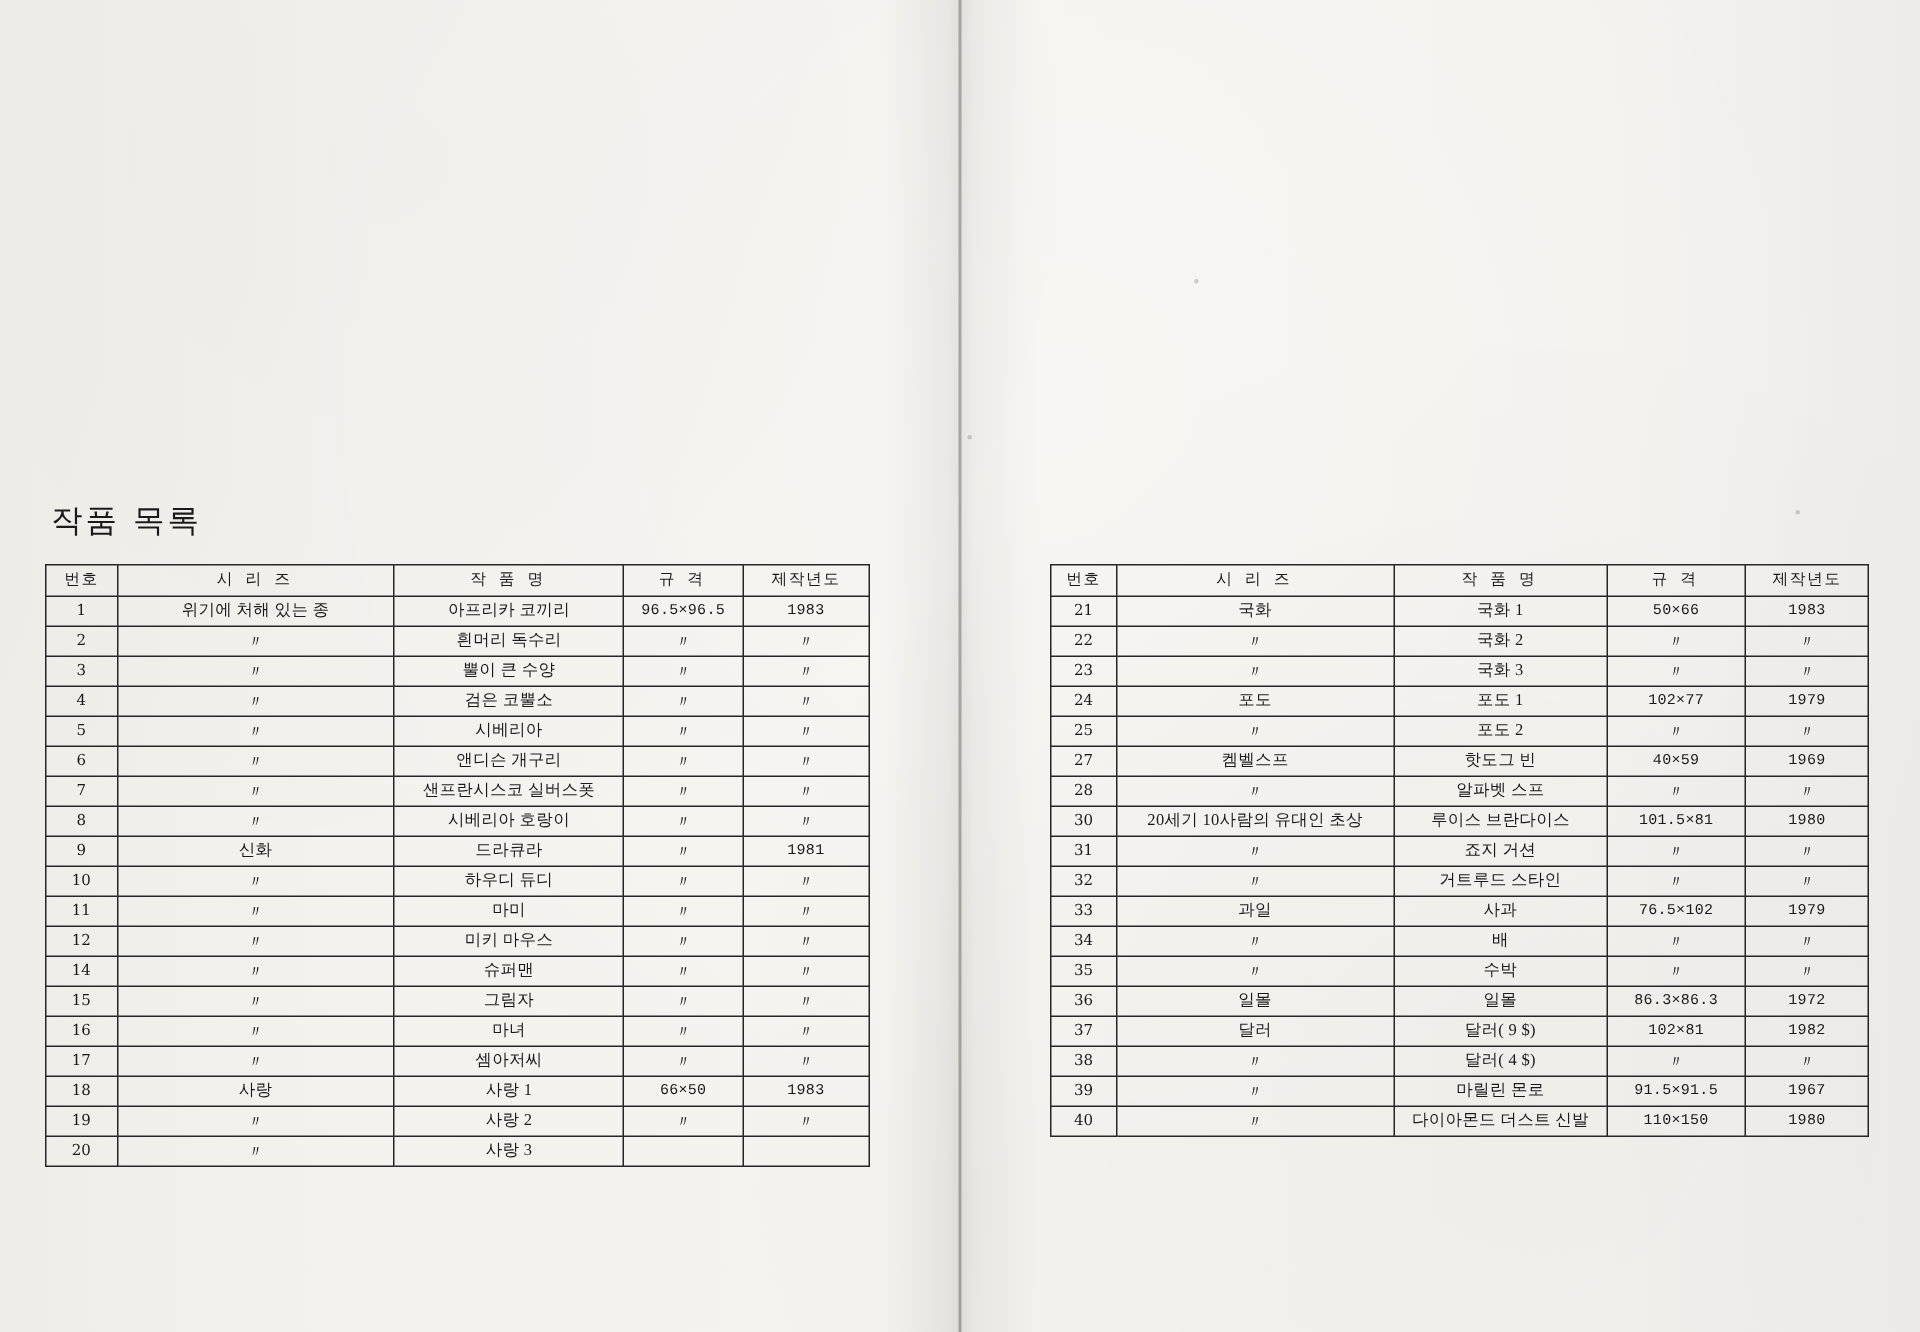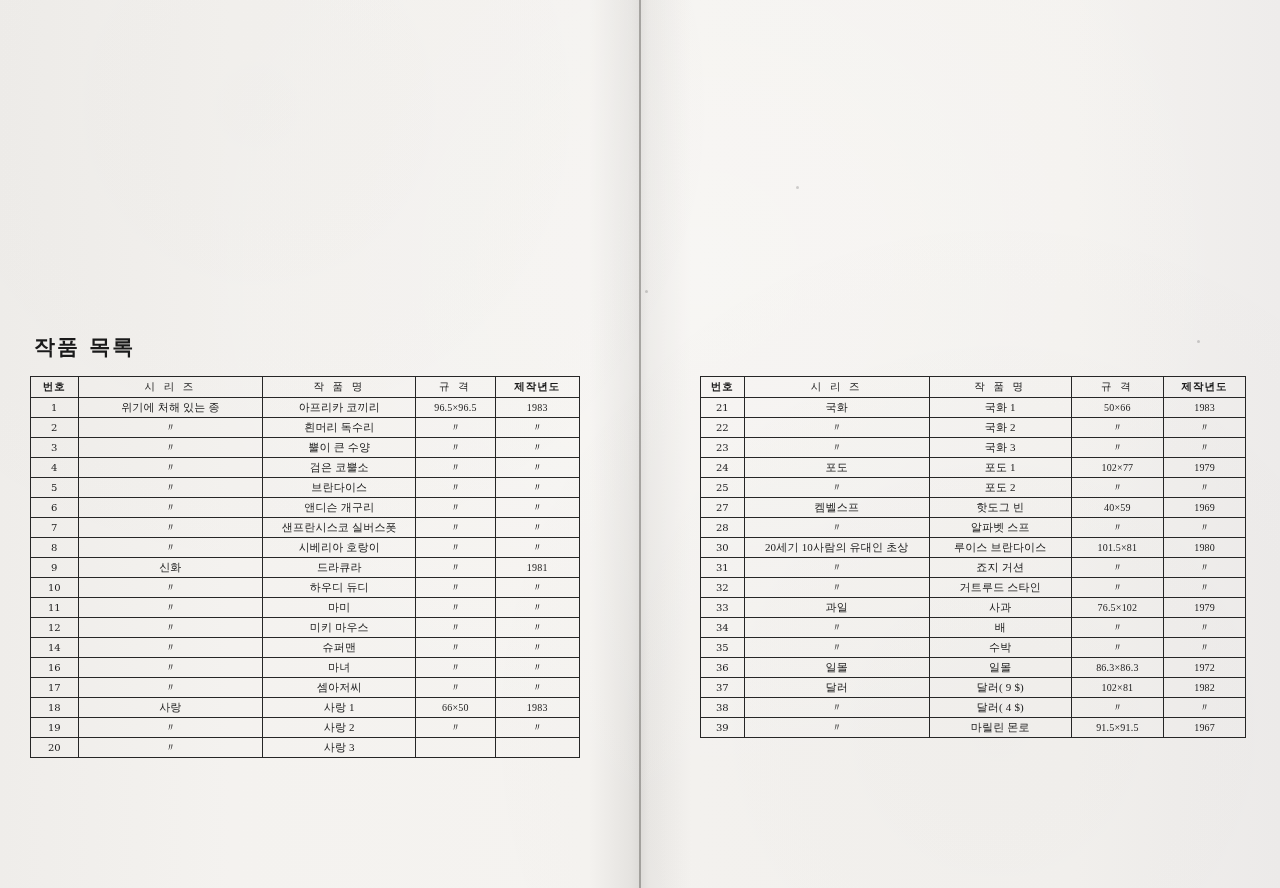--- a/index.html
+++ b/index.html
@@ -39,21 +39,21 @@
     left: 639px;
     width: 2px;
     background: rgba(90,88,84,0.45);
   }
 
   .doc-title {
     position: absolute;
     left: 34px;
     top: 333px;
     font-size: 21px;
-    font-weight: bold;
+    font-weight: normal;
     letter-spacing: 2px;
     font-family: "DejaVu Serif", serif;
   }
 
   .sheet {
     position: absolute;
   }
   .sheet.left  { left: 30px;  top: 376px; width: 550px; }
   .sheet.right { left: 700px; top: 376px; width: 546px; }
 
@@ -73,37 +73,37 @@
     vertical-align: middle;
     font-weight: normal;
     white-space: nowrap;
     overflow: hidden;
   }
   table.worklist thead th {
     height: 20px;
     letter-spacing: 3px;
     font-size: 10.5px;
   }
-  table.worklist thead th.tight { letter-spacing: 1px; font-weight: bold; }
+  table.worklist thead th.tight { letter-spacing: 1px; }
   .col-no    { width: 9%; }
   .col-ser   { width: 35%; }
   .col-title { width: 29%; }
   .col-size  { width: 15%; }
   .col-year  { width: 16%; }
 
   .right table.worklist .col-no    { width: 8%; }
   .right table.worklist .col-ser   { width: 34%; }
   .right table.worklist .col-title { width: 26%; }
   .right table.worklist .col-size  { width: 17%; }
   .right table.worklist .col-year  { width: 15%; }
 
   .num { font-family: "DejaVu Serif", serif; font-size: 10px; }
   .dit { font-family: "DejaVu Serif", serif; font-size: 11px; }
   .ser, .ttl { font-size: 11px; letter-spacing: 0.2px; }
-  .sz, .yr { font-family: Liberation Serif, serif; font-size: 10px; letter-spacing: 0.2px; }
+  .sz, .yr { font-family: Liberation Mono, monospace; font-size: 10px; letter-spacing: 0.2px; }
 
   .speck {
     position: absolute;
     background: rgba(0,0,0,0.17);
     border-radius: 50%;
   }
 </style>
 </head>
 <body>
 
@@ -160,21 +160,21 @@
           <tr>
             <td class="num">4</td>
             <td class="dit">〃</td>
             <td class="ttl">검은 코뿔소</td>
             <td class="dit">〃</td>
             <td class="dit">〃</td>
           </tr>
           <tr>
             <td class="num">5</td>
             <td class="dit">〃</td>
-            <td class="ttl">브란다이스</td>
+            <td class="ttl">시베리아</td>
             <td class="dit">〃</td>
             <td class="dit">〃</td>
           </tr>
           <tr>
             <td class="num">6</td>
             <td class="dit">〃</td>
             <td class="ttl">앤디슨 개구리</td>
             <td class="dit">〃</td>
             <td class="dit">〃</td>
           </tr>
@@ -217,20 +217,27 @@
             <td class="num">12</td>
             <td class="dit">〃</td>
             <td class="ttl">미키 마우스</td>
             <td class="dit">〃</td>
             <td class="dit">〃</td>
           </tr>
           <tr>
             <td class="num">14</td>
             <td class="dit">〃</td>
             <td class="ttl">슈퍼맨</td>
+            <td class="dit">〃</td>
+            <td class="dit">〃</td>
+          </tr>
+          <tr>
+            <td class="num">15</td>
+            <td class="dit">〃</td>
+            <td class="ttl">그림자</td>
             <td class="dit">〃</td>
             <td class="dit">〃</td>
           </tr>
           <tr>
             <td class="num">16</td>
             <td class="dit">〃</td>
             <td class="ttl">마녀</td>
             <td class="dit">〃</td>
             <td class="dit">〃</td>
           </tr>
@@ -397,16 +404,23 @@
             <td class="dit">〃</td>
             <td class="dit">〃</td>
           </tr>
           <tr>
             <td class="num">39</td>
             <td class="dit">〃</td>
             <td class="ttl">마릴린 몬로</td>
             <td class="sz">91.5×91.5</td>
             <td class="yr">1967</td>
           </tr>
+          <tr>
+            <td class="num">40</td>
+            <td class="dit">〃</td>
+            <td class="ttl">다이아몬드 더스트 신발</td>
+            <td class="sz">110×150</td>
+            <td class="yr">1980</td>
+          </tr>
         </tbody>
     </table>
   </div>
 </div>
 
 </body></html>

